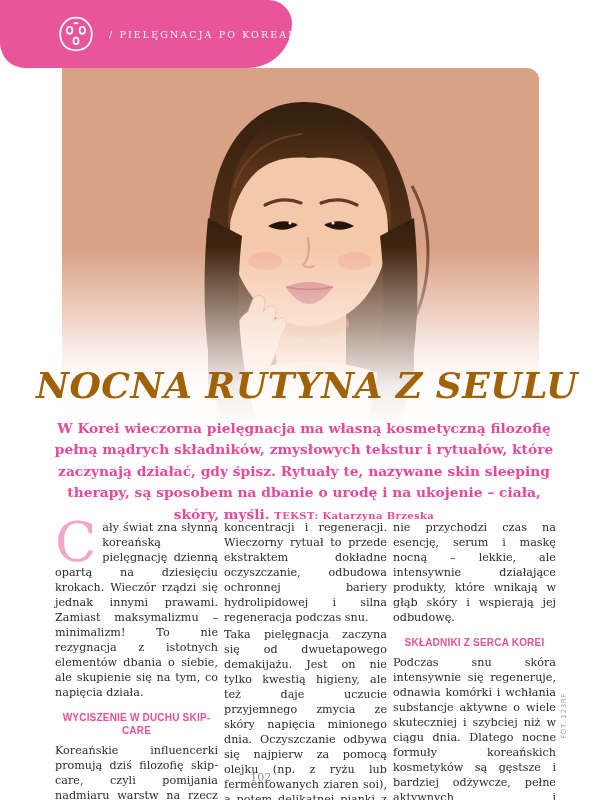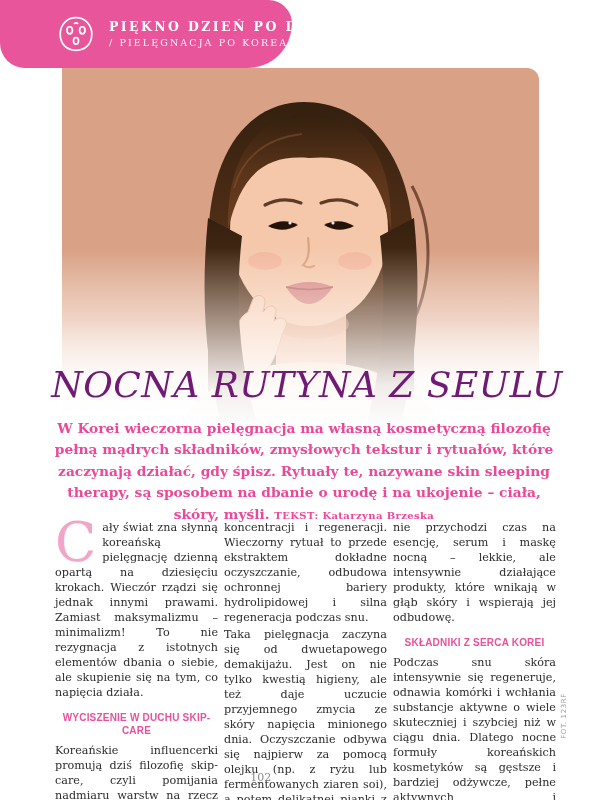--- a/index.html
+++ b/index.html
@@ -30,22 +30,22 @@
     background:linear-gradient(180deg,#d9a185 0%,#d9a185 52%,#e3b096 70%,#f5e0d5 86%,#ffffff 100%);
   }
   .photo svg{position:absolute;left:0;top:0;}
   .photo-fade{
     position:absolute;inset:0;
     background:linear-gradient(180deg,rgba(255,255,255,0) 50%,rgba(255,255,255,.5) 72%,rgba(255,255,255,.9) 88%,#ffffff 100%);
   }
   
   .hero-title{
     position:absolute;left:0;right:6px;top:364px;text-align:center;
-    font-family:"DejaVu Serif",serif;font-style:italic;font-weight:400;
-    font-size:36px;letter-spacing:.5px;color:#701a75;white-space:nowrap;padding-left:12px;
+    font-family:"DejaVu Serif",serif;font-style:italic;font-weight:700;
+    font-size:36px;letter-spacing:.5px;color:#a16207;white-space:nowrap;padding-left:12px;
   }
   
   .lead{
     position:absolute;left:44px;right:44px;top:418px;text-align:center;
     font-family:"DejaVu Serif",serif;font-weight:700;font-size:13.8px;
     line-height:1.55;color:#ec4899;
   }
   .lead .byline{font-size:10px;letter-spacing:.4px;white-space:nowrap;}
   
   .col{position:absolute;top:520px;width:163px;}
@@ -85,21 +85,20 @@
   <svg class="mask" viewBox="0 0 38 38" aria-hidden="true">
     <g fill="none" stroke="#ffffff" stroke-width="1.6" stroke-linecap="round">
       <path d="M19 3.5 C27.5 3.5 34 10 34 19 C34 28.5 28 34.5 19 34.5 C10 34.5 4 28.5 4 19 C4 10 10.5 3.5 19 3.5 Z"></path>
       <ellipse cx="13" cy="15.5" rx="2.6" ry="3.4"></ellipse>
       <ellipse cx="25" cy="15.5" rx="2.6" ry="3.4"></ellipse>
       <ellipse cx="19" cy="25.5" rx="2.4" ry="3.2"></ellipse>
       <path d="M17.5 9 Q19 7.8 20.5 9"></path>
     </g>
   </svg>
   <div class="badge-text">
-    <span class="badge-line1">PIĘKNO DZIEŃ PO DNIU</span>
     <span class="badge-line2">/ PIELĘGNACJA PO KOREAŃSKU</span>
   </div>
 </div>
 
 <div class="photo">
   <svg width="477" height="360" viewBox="0 0 477 360" aria-hidden="true">
     <defs>
       <linearGradient id="gHair" x1="0" y1="0" x2="0" y2="1">
         <stop offset="0" stop-color="#34200f"></stop>
         <stop offset=".5" stop-color="#5a3319"></stop>

